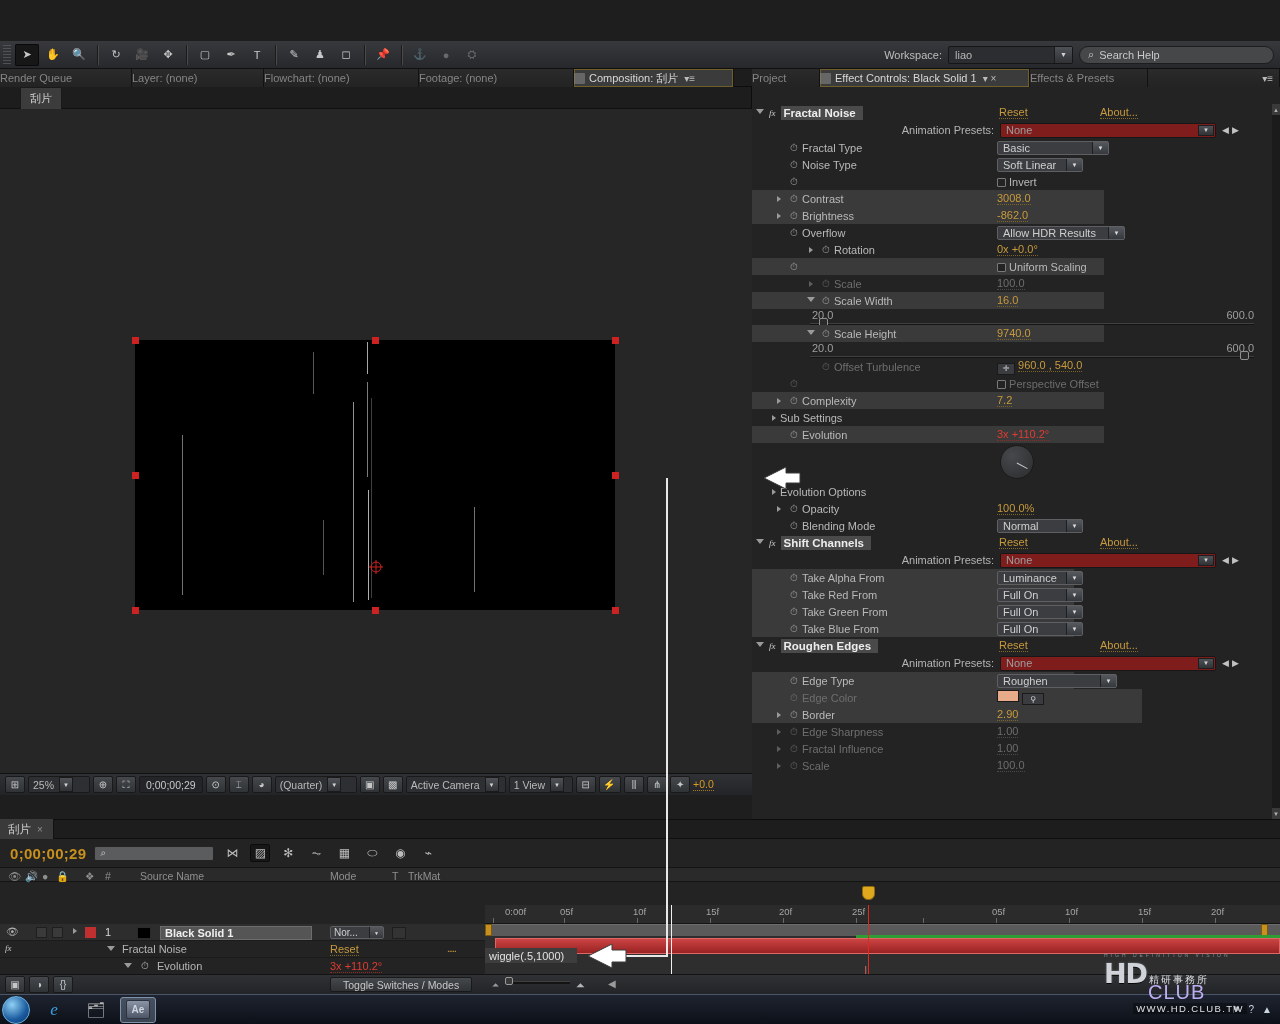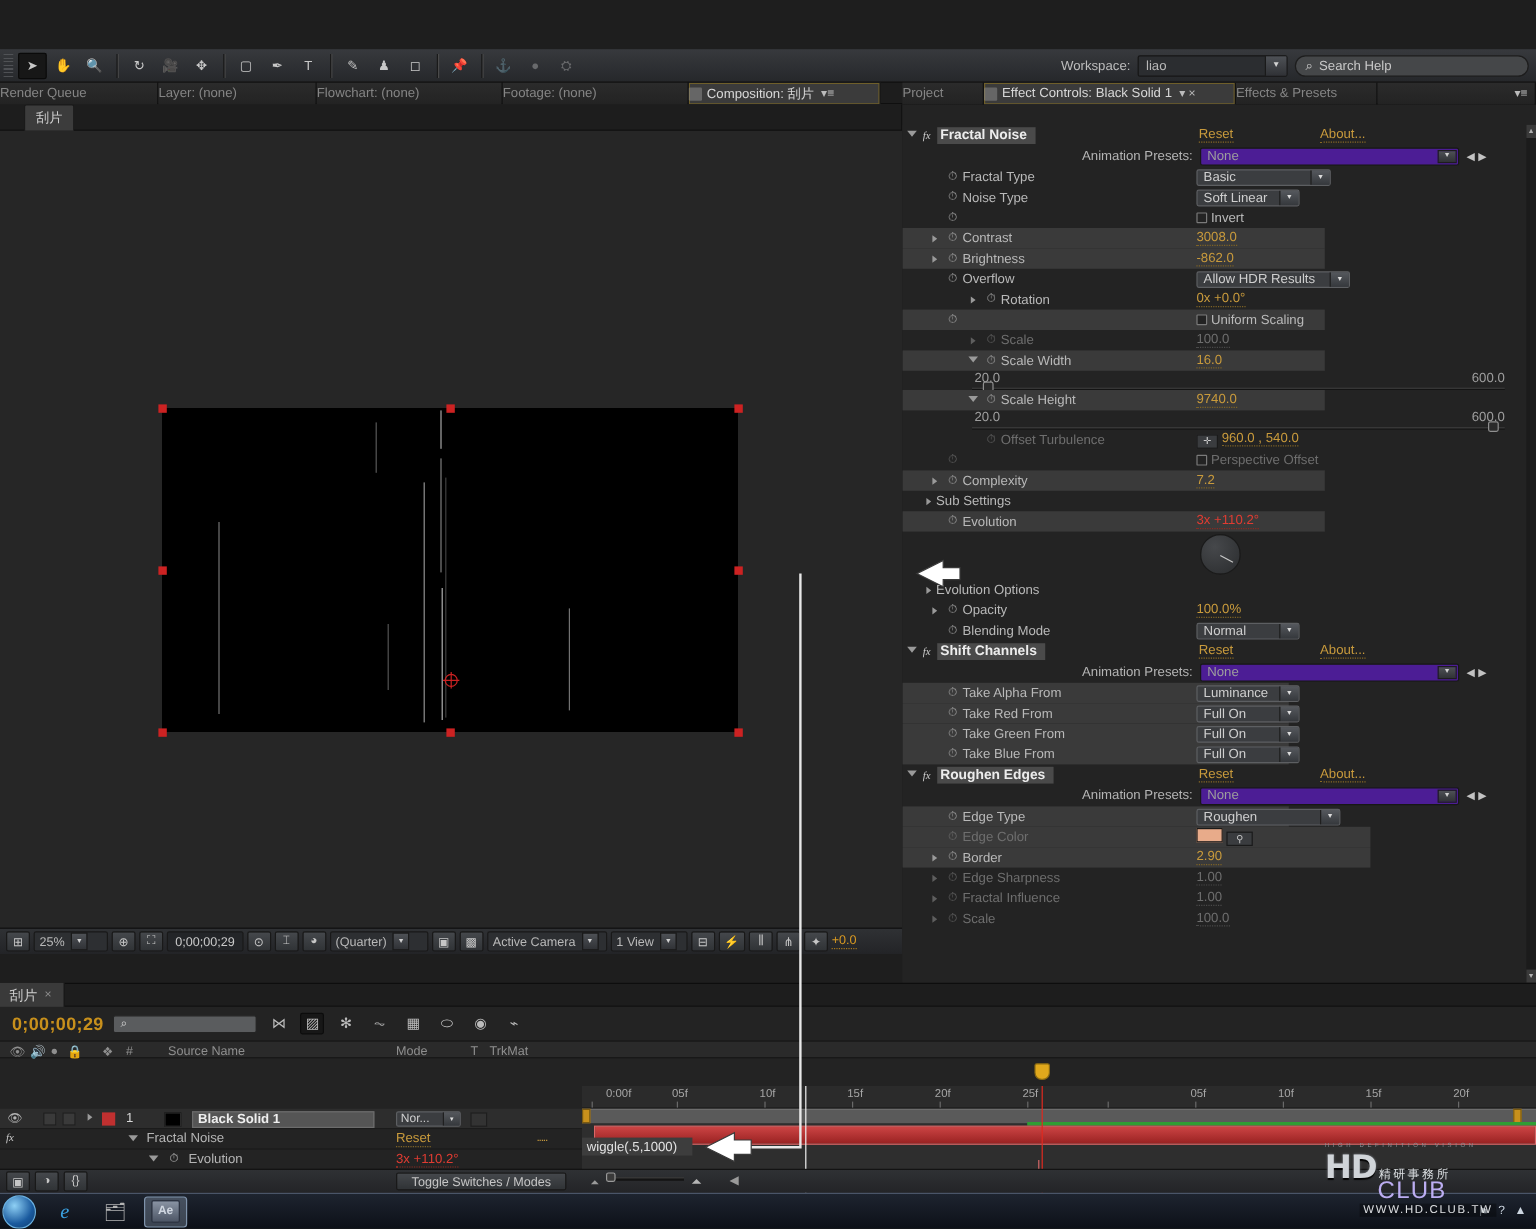--- a/index.html
+++ b/index.html
@@ -165,21 +165,21 @@
     border-bottom:1px dotted #8a6a24;}
   .tri{ width:0;height:0;border-left:4px solid #9a9a9a;
     border-top:3.5px solid transparent;border-bottom:3.5px solid transparent;}
   .tri.open{ border-left:4px solid transparent;border-right:4px solid transparent;
     border-top:5px solid #9a9a9a; }
   .fxico{ color:#cfcfcf;font-size:9px;font-style:italic;font-family:"Liberation Serif",serif;}
 
   .aprow{ height:18px; display:flex; align-items:center; }
   .ap-label{ width:248px; text-align:right; padding-right:6px;
      color:#b4b4b4; font-size:11px;}
-  .ap-combo{ width:216px;height:15px;background:#4c1d95;border:1px solid #171717;
+  .ap-combo{ width:216px;height:15px;background:#7f1d1d;border:1px solid #171717;
      border-radius:2px; display:flex;align-items:center;padding-left:5px;
      color:#9d9d9d;font-size:11px; position:relative;}
   .ap-combo .ab{ position:absolute;right:1px;top:1px;width:16px;height:11px;
      background:linear-gradient(#4e5156,#303236);border:1px solid #1d1d1d;
      display:flex;align-items:center;justify-content:center;font-size:6px;color:#d2d2d2;}
   .ap-nav{ display:flex;gap:3px;margin-left:6px;color:#c2c2c2;font-size:9px;}
 
   .prow{ height:17px; display:flex; align-items:center; position:relative;}
   .prow.hl{ background:#3a3a3a; }
   .p-tri{ width:14px; display:flex;align-items:center;justify-content:center;}

